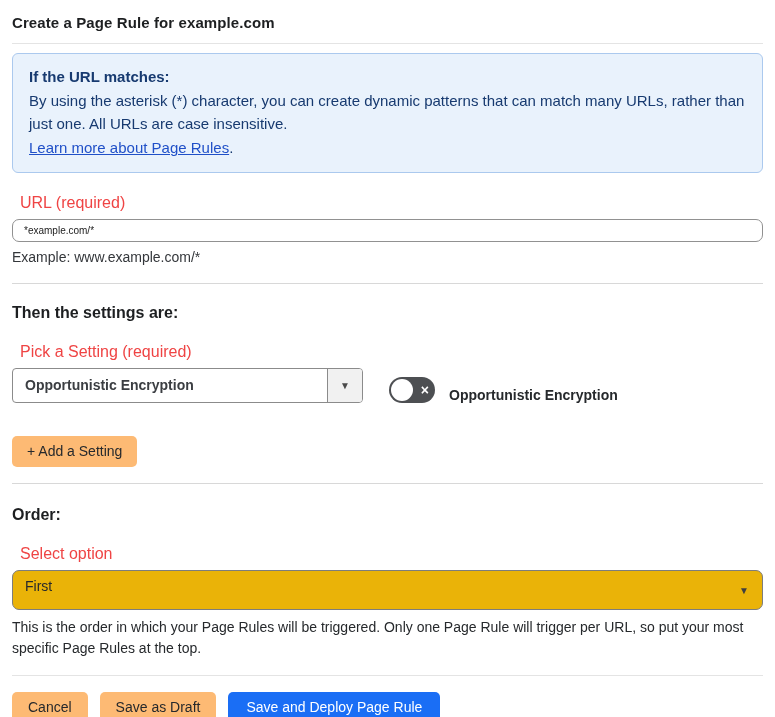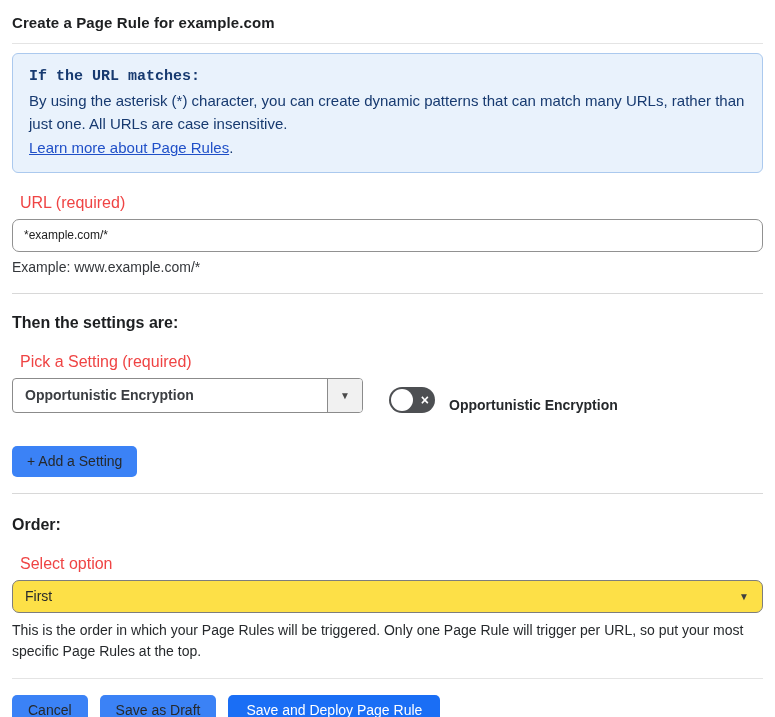--- a/index.html
+++ b/index.html
@@ -31,43 +31,43 @@
   .info-box {
     margin-top: 9px;
     background: var(--info-bg, #e9f2fc);
     border: 1px solid var(--info-border, #abc9ee);
     border-radius: 6px;
     padding: 11px 16px 12px 16px;
     color: var(--info-text, #173a70);
     font-size: 15px;
     line-height: 1.58;
   }
-  .info-box .info-heading { font-weight: 700; font-family: Liberation Mono, monospace; }
+  .info-box .info-heading { font-weight: 700; }
   .info-box a {
     color: var(--link, #2050c8);
     text-decoration: underline;
     cursor: pointer;
   }
 
   
   .field-label {
     display: block;
     font-size: 16px;
     color: #ef4444;
     margin-top: 21px;
     margin-bottom: 7px;
     margin-left: 8px;
   }
   .text-input {
     width: 100%;
-    height: 33px;
+    height: 23px;
     border: 1px solid #919191;
     border-radius: 7px;
     padding: 0 11px;
-    font-size: 12px;
+    font-size: 10px;
     font-family: "Liberation Sans", "DejaVu Sans", sans-serif;
     color: #222;
     background: #fff;
     outline: none;
   }
   .hint-text {
     font-size: 14px;
     color: #34373b;
     margin-top: 7px;
     margin-bottom: 18px;
@@ -150,33 +150,33 @@
 
   .btn {
     border: none;
     border-radius: 5px;
     font-size: 14px;
     font-family: "Liberation Sans", "DejaVu Sans", sans-serif;
     cursor: pointer;
     height: 31px;
     padding: 0 16px;
   }
-  .btn-gray { background: #3b82f6; color: #26292c; }
+  .btn-gray { background: #fdba74; color: #26292c; }
   .btn-primary { background: var(--primary, #1a6ef5); color: #ffffff; padding: 0 18px; }
 
   .add-setting { margin-top: 33px; margin-bottom: 16px; padding: 0 15px; }
 
   
   .select-box {
     position: relative;
     width: 100%;
-    height: 33px;
+    height: 40px;
     border: 1px solid #7d7d7d;
     border-radius: 7px;
-    background: #fde047;
+    background: #eab308;
     cursor: pointer;
   }
   .select-box .sel-value {
     font-size: 14px;
     color: #26292c;
     line-height: 31px;
     padding: 0 12px;
   }
   .select-box .sel-arrow {
     position: absolute;

